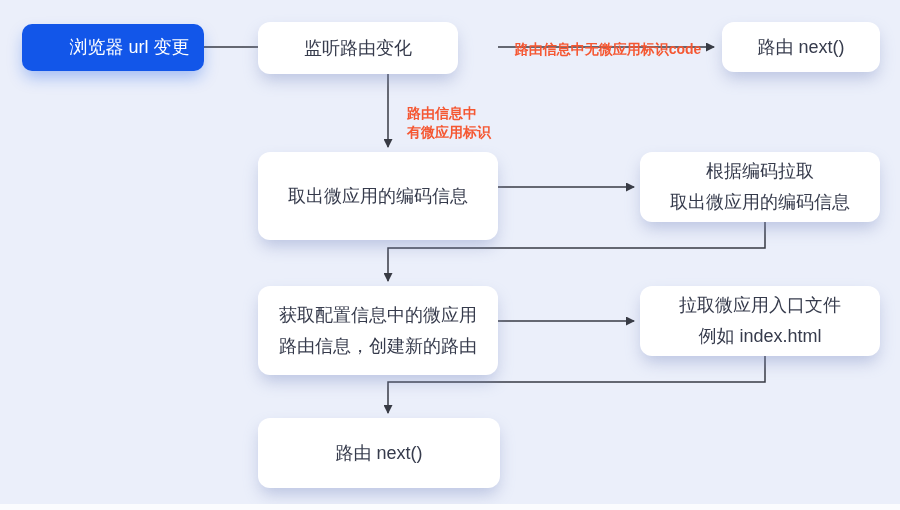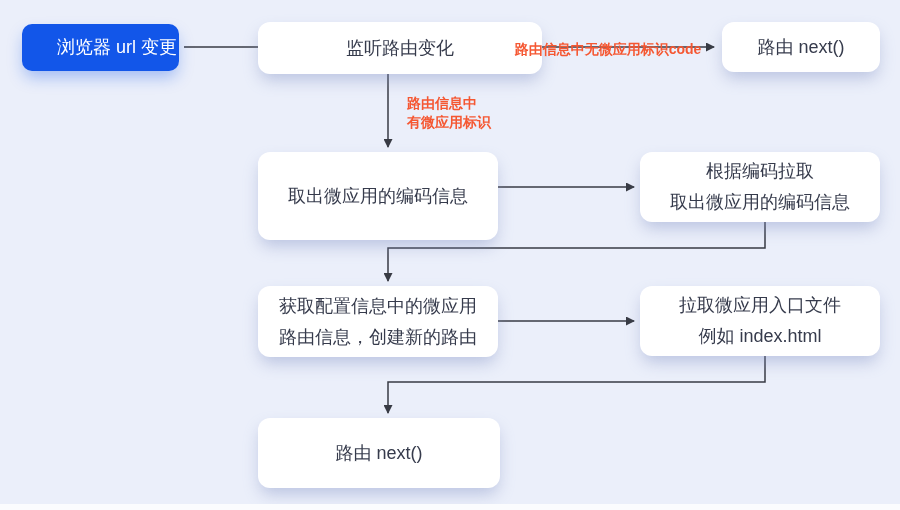--- a/index.html
+++ b/index.html
@@ -53,31 +53,31 @@
     position: absolute;
     color: #f55732;
     font-size: 14px;
     font-weight: bold;
     line-height: 19px;
     white-space: pre-line;
   }
   .edge-label.center { text-align: center; }
 
   
-  .n-start        { left: 22px;  top: 24px;  width: 157px; height: 47px; padding-left: 33px; }
-  .n-listen       { left: 258px; top: 22px;  width: 284px; height: 52px; }
+  .n-start        { left: 22px;  top: 24px;  width: 182px; height: 47px; padding-left: 33px; }
+  .n-listen       { left: 258px; top: 22px;  width: 200px; height: 52px; }
   .n-next-top     { left: 722px; top: 22px;  width: 158px; height: 50px; }
   .n-extract      { left: 258px; top: 152px; width: 240px; height: 88px; }
   .n-config       { left: 640px; top: 152px; width: 240px; height: 70px; }
-  .n-create       { left: 258px; top: 286px; width: 240px; height: 71px; }
+  .n-create       { left: 258px; top: 286px; width: 240px; height: 89px; }
   .n-entry        { left: 640px; top: 286px; width: 240px; height: 70px; }
   .n-next-bottom  { left: 258px; top: 418px; width: 242px; height: 70px; }
 
   .l-no-code  { left: 500px; top: 25px; width: 216px; margin-top: 15px; }
-  .l-has-code { left: 407px; top: 94px; }
+  .l-has-code { left: 407px; top: 104px; }
 </style>
 </head>
 <body>
 
 <div class="canvas">
 
   <svg class="connector-layer" width="900" height="510" viewBox="0 0 900 510">
     <defs>
       <marker id="arrow" markerUnits="userSpaceOnUse" markerWidth="9" markerHeight="9" refX="8" refY="4.5" orient="auto">
         <path d="M0,0 L9,4.5 L0,9 Z" fill="#383b44"></path>

